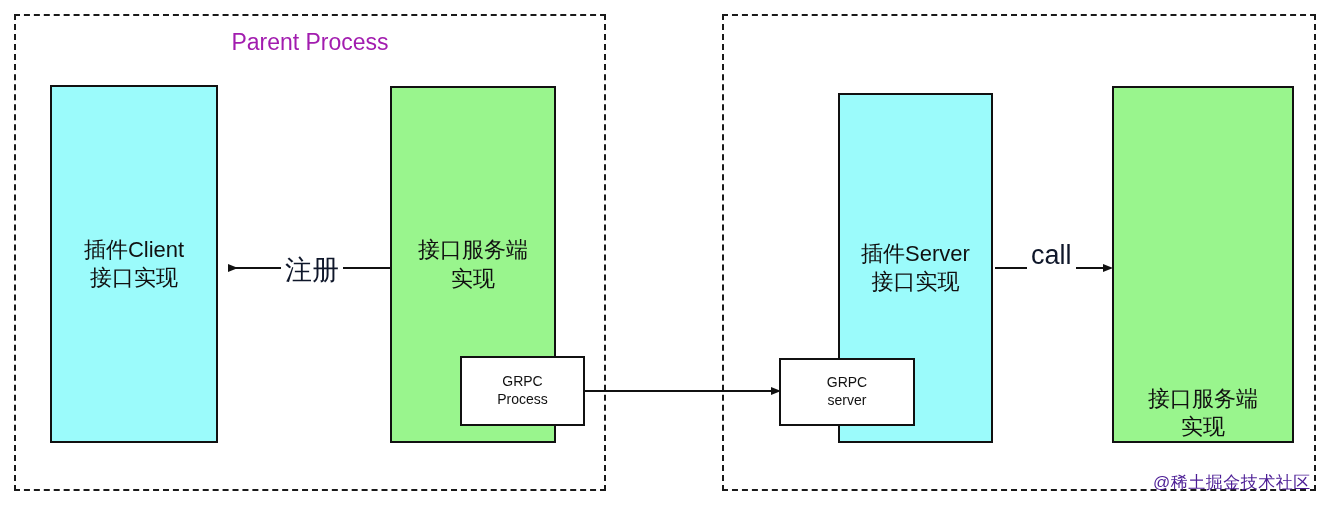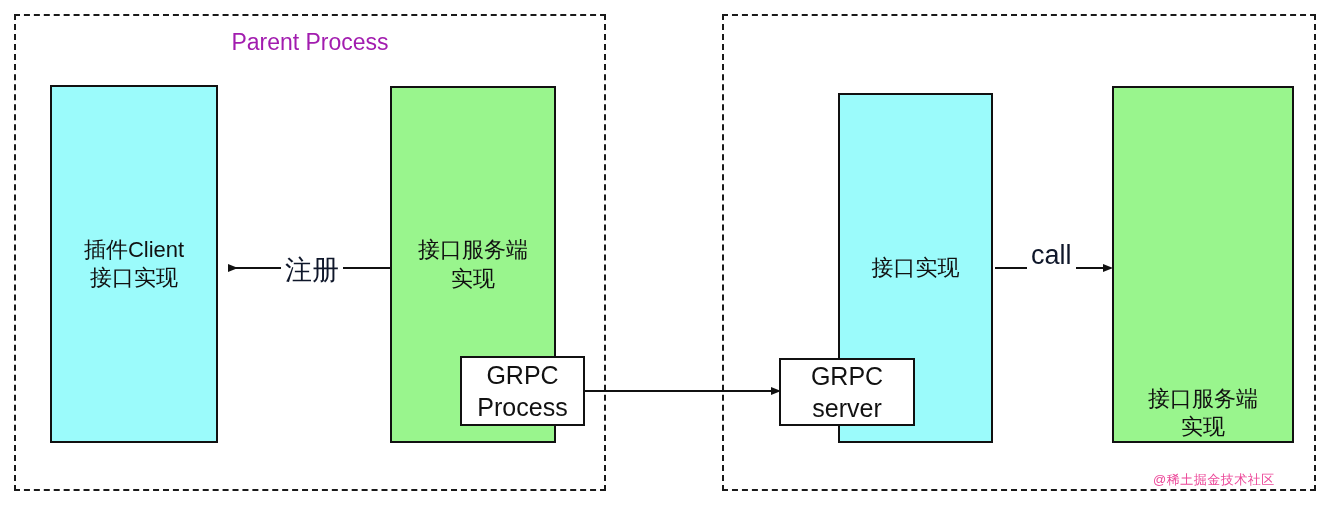--- a/index.html
+++ b/index.html
@@ -43,38 +43,38 @@
     line-height: 1.28;
     text-align: center;
   }
   .node-cyan { background: #9bfbfb; }
   .node-green { background: #99f58d; }
   .node-white { background: #ffffff; }
   .node-box .line {
     white-space: nowrap;
     font-size: 22px;
   }
-  .grpc-box .line { font-size: 25px; }
+  .grpc-box .line { font-size: 14px; }
   .edge-label {
     position: absolute;
     font-size: 27px;
     color: #0f172a;
     white-space: nowrap;
     background: #ffffff;
     padding: 0 4px;
     line-height: 1;
   }
   .connector {
     position: absolute;
     pointer-events: none;
   }
   .watermark {
     position: absolute;
-    font-size: 13px;
-    color: #ec4899;
+    font-size: 17px;
+    color: #4c1d95;
     white-space: nowrap;
     letter-spacing: 0.5px;
   }
 </style>
 </head>
 <body>
 
 <div id="canvas">
 
   <div class="process-frame" style="left:14px; top:14px; width:592px; height:477px;"></div>
@@ -115,20 +115,21 @@
     </defs>
     <line x1="0" y1="13" x2="190" y2="13" stroke="#111111" stroke-width="2.2" marker-end="url(#arrowRight1)"></line>
   </svg>
 
   <div class="node-box node-white grpc-box" style="left:779px; top:358px; width:136px; height:68px; z-index:5;">
     <div class="line">GRPC</div>
     <div class="line">server</div>
   </div>
 
   <div class="node-box node-cyan" style="left:838px; top:93px; width:155px; height:350px;">
+    <div class="line">插件Server</div>
     <div class="line">接口实现</div>
   </div>
 
   <svg class="connector" style="left:993px; top:255px; width:122px; height:26px;" viewBox="0 0 122 26">
     <defs>
       <marker id="arrowRight2" markerWidth="12" markerHeight="12" refX="2" refY="4" orient="auto" markerUnits="userSpaceOnUse">
         <path d="M0,0 L10,4 L0,8 z" fill="#111111"></path>
       </marker>
     </defs>
     <line x1="2" y1="13" x2="112" y2="13" stroke="#111111" stroke-width="2.2" marker-end="url(#arrowRight2)"></line>

